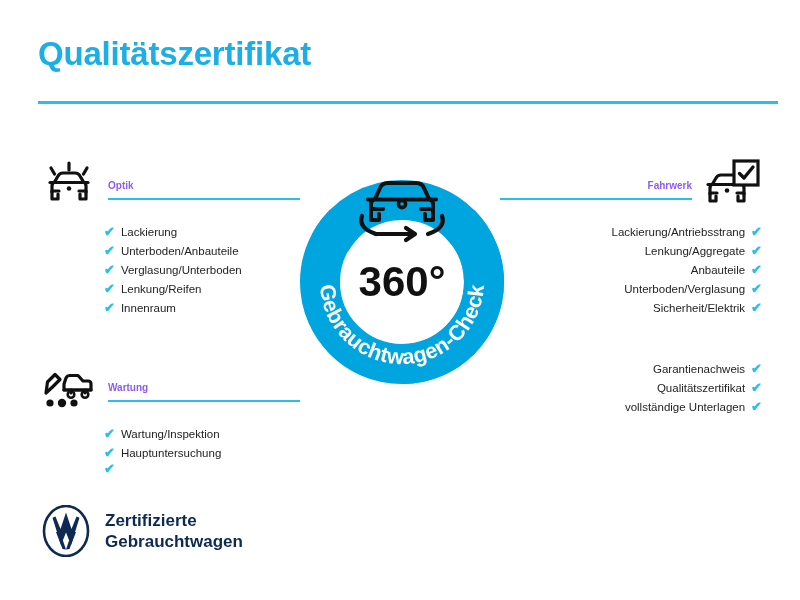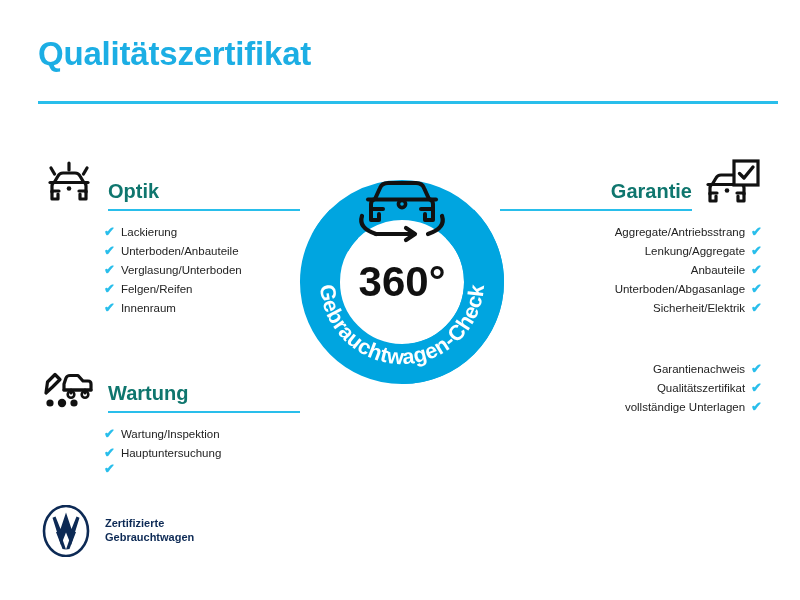--- a/index.html
+++ b/index.html
@@ -87,23 +87,23 @@
   .col-right .sec-icon {
     width: 62px;
     flex: 0 0 62px;
   }
 
   .sec-title-wrap {
     flex: 1 1 auto;
     padding-top: 22px;
   }
   .sec-title {
-    font-size: 20px;
+    font-size: 10px;
     font-weight: bold;
-    color: #0f766e;
+    color: #8b5cf6;
     line-height: 1.1;
     margin: 0 0 7px 0;
   }
   .col-right .sec-title { text-align: right; }
   .sec-underline {
     height: 2px;
     background: #29BEEB;
     width: 100%;
   }
 
@@ -152,21 +152,21 @@
   .footer {
     position: absolute;
     left: 40px;
     top: 505px;
     display: flex;
     align-items: center;
     gap: 13px;
   }
   .vw-mark { width: 52px; height: 52px; display: block; flex: 0 0 52px; }
   .vw-text {
-    font-size: 11px;
+    font-size: 17px;
     font-weight: bold;
     color: #0D2A55;
     line-height: 1.25;
     white-space: pre-line;
   }
 </style>
 </head>
 <body>
 
 <div class="page">
@@ -211,21 +211,21 @@
         <li>
           <span class="check">✔</span>
           <span>Unterboden/Anbauteile</span>
         </li>
         <li>
           <span class="check">✔</span>
           <span>Verglasung/Unterboden</span>
         </li>
         <li>
           <span class="check">✔</span>
-          <span>Felgen/Reifen</span>
+          <span>Lenkung/Reifen</span>
         </li>
         <li>
           <span class="check">✔</span>
           <span>Innenraum</span>
         </li>
       </ul>
     </div>
 
     <div class="section sec-wartung">
       <div class="sec-head">
@@ -282,40 +282,40 @@
               <line x1="8" y1="26.5" x2="46" y2="26.5"></line>
               <line x1="10" y1="35" x2="17" y2="35"></line>
               <line x1="37" y1="35" x2="44" y2="35"></line>
             </g>
             <circle cx="27" cy="32.5" r="2.3" fill="#111"></circle>
             <rect x="34" y="3" width="24" height="24" fill="#fff" stroke="#111" stroke-width="3.2"></rect>
             <path d="M39.5 15.5 L44 20 L53 9" fill="none" stroke="#111" stroke-width="3.4" stroke-linecap="round" stroke-linejoin="round"></path>
           </svg>
         </span>
         <div class="sec-title-wrap">
-          <div class="sec-title">Garantie</div>
+          <div class="sec-title">Fahrwerk</div>
           <div class="sec-underline"></div>
         </div>
       </div>
       <ul class="sec-list">
         <li>
           <span class="check">✔</span>
-          <span>Aggregate/Antriebsstrang</span>
+          <span>Lackierung/Antriebsstrang</span>
         </li>
         <li>
           <span class="check">✔</span>
           <span>Lenkung/Aggregate</span>
         </li>
         <li>
           <span class="check">✔</span>
           <span>Anbauteile</span>
         </li>
         <li>
           <span class="check">✔</span>
-          <span>Unterboden/Abgasanlage</span>
+          <span>Unterboden/Verglasung</span>
         </li>
         <li>
           <span class="check">✔</span>
           <span>Sicherheit/Elektrik</span>
         </li>
       </ul>
     </div>
 
     <div class="section sec-garantie">
       <ul class="sec-list">

